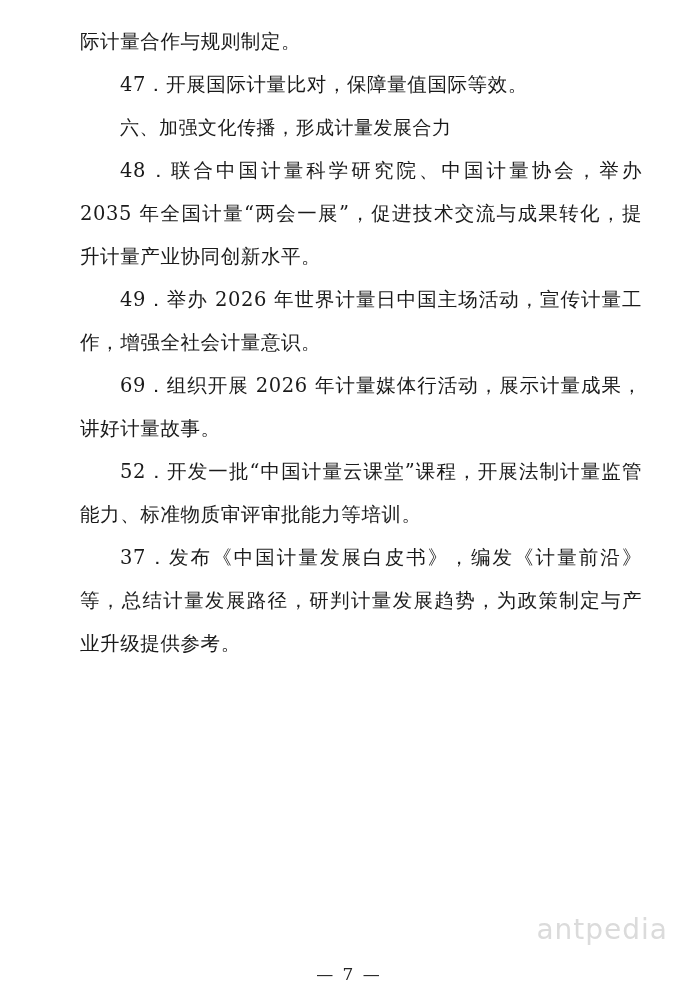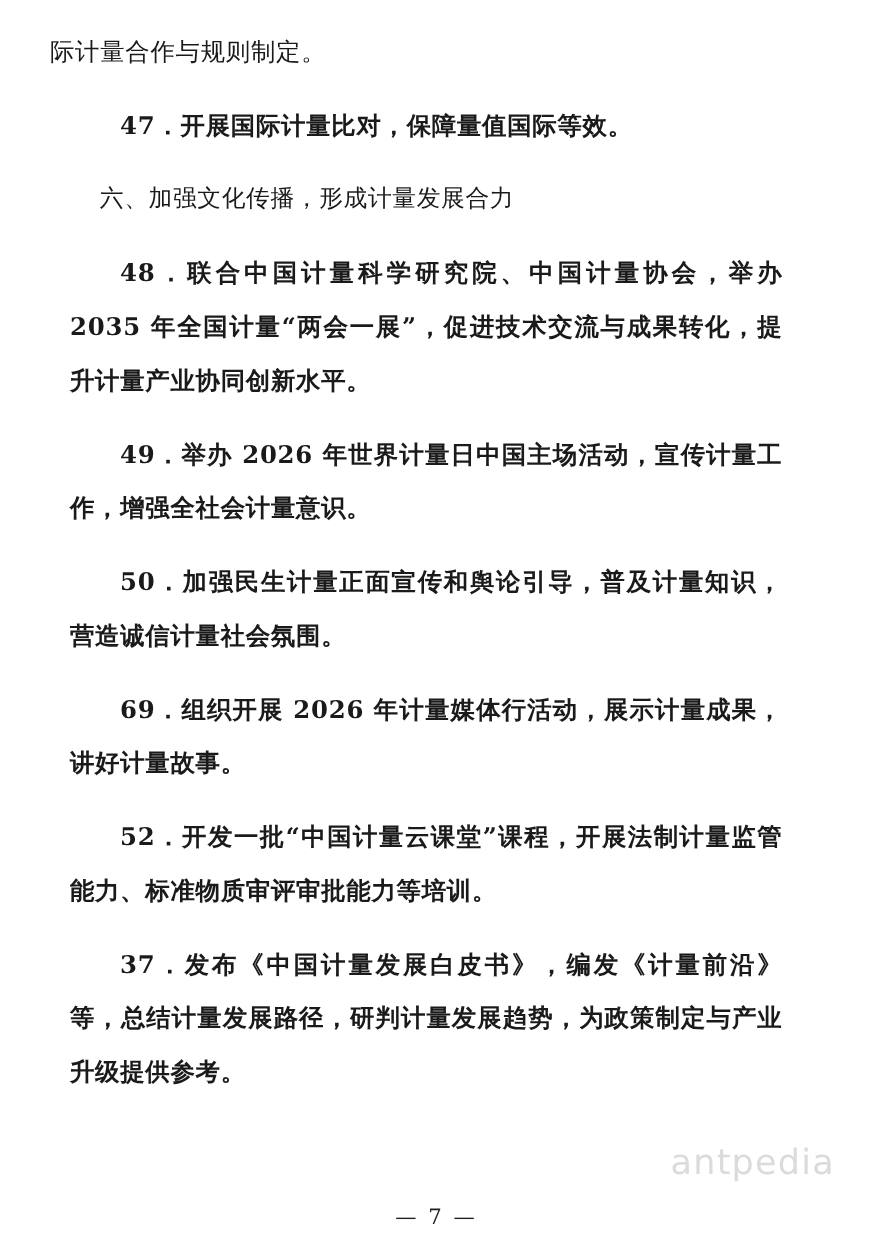--- a/index.html
+++ b/index.html
@@ -14,37 +14,36 @@
     font-family: "DejaVu Serif", "Liberation Serif", serif;
     color: #1a1a1a;
     overflow: hidden;
   }
   .page {
     position: absolute;
     left: 0; top: 0;
     width: 698px;
     height: 998px;
     box-sizing: border-box;
-    padding: 20px 56px 0 40px;
+    padding: 20px 56px 0 80px;
   }
   .doc-body {
     font-size: 19.5px;
     line-height: 43px;
     letter-spacing: 0.6px;
     text-align: justify;
     text-justify: inter-ideograph;
   }
   .para {
     margin: 0;
     text-indent: 0;
   }
   .para-indent {
-    margin: 16px;
+    margin: 0;
     text-indent: 2.05em;
-    font-weight: bold;
   }
   .section-heading {
     margin: 0;
     font-weight: 400;
     font-family: "DejaVu Sans", "Liberation Sans", sans-serif;
     font-size: 19px;
     text-indent: 2.1em;
     letter-spacing: 0.5px;
   }
   .watermark {
@@ -80,21 +79,20 @@
     <p class="para">际计量合作与规则制定。</p>
 
     <p class="para-indent">47．开展国际计量比对，保障量值国际等效。</p>
 
     <p class="section-heading">六、加强文化传播，形成计量发展合力</p>
 
     <p class="para-indent">48．联合中国计量科学研究院、中国计量协会，举办 2035 年全国计量“两会一展”，促进技术交流与成果转化，提升计量产业协同创新水平。</p>
 
     <p class="para-indent">49．举办 2026 年世界计量日中国主场活动，宣传计量工作，增强全社会计量意识。</p>
 
-    <p class="para-indent">50．加强民生计量正面宣传和舆论引导，普及计量知识，营造诚信计量社会氛围。</p>
 
     <p class="para-indent">69．组织开展 2026 年计量媒体行活动，展示计量成果，讲好计量故事。</p>
 
     <p class="para-indent">52．开发一批“中国计量云课堂”课程，开展法制计量监管能力、标准物质审评审批能力等培训。</p>
 
     <p class="para-indent">37．发布《中国计量发展白皮书》，编发《计量前沿》等，总结计量发展路径，研判计量发展趋势，为政策制定与产业升级提供参考。</p>
 
   </div>
 
   <div class="watermark">antpedia</div>

